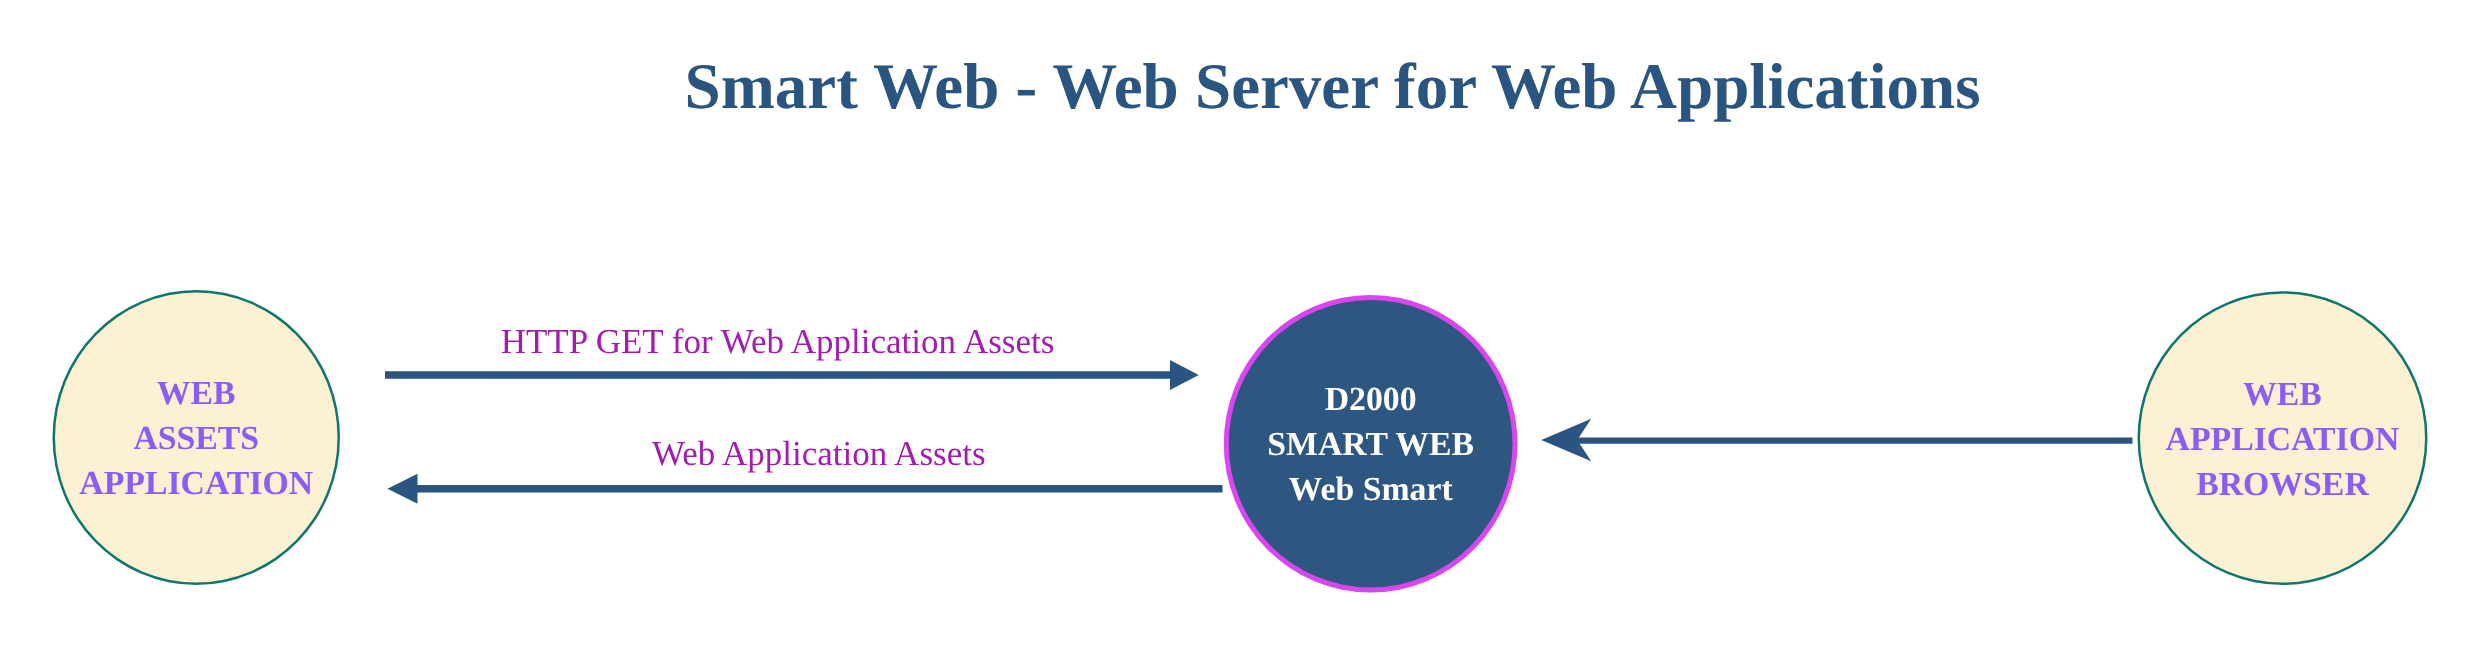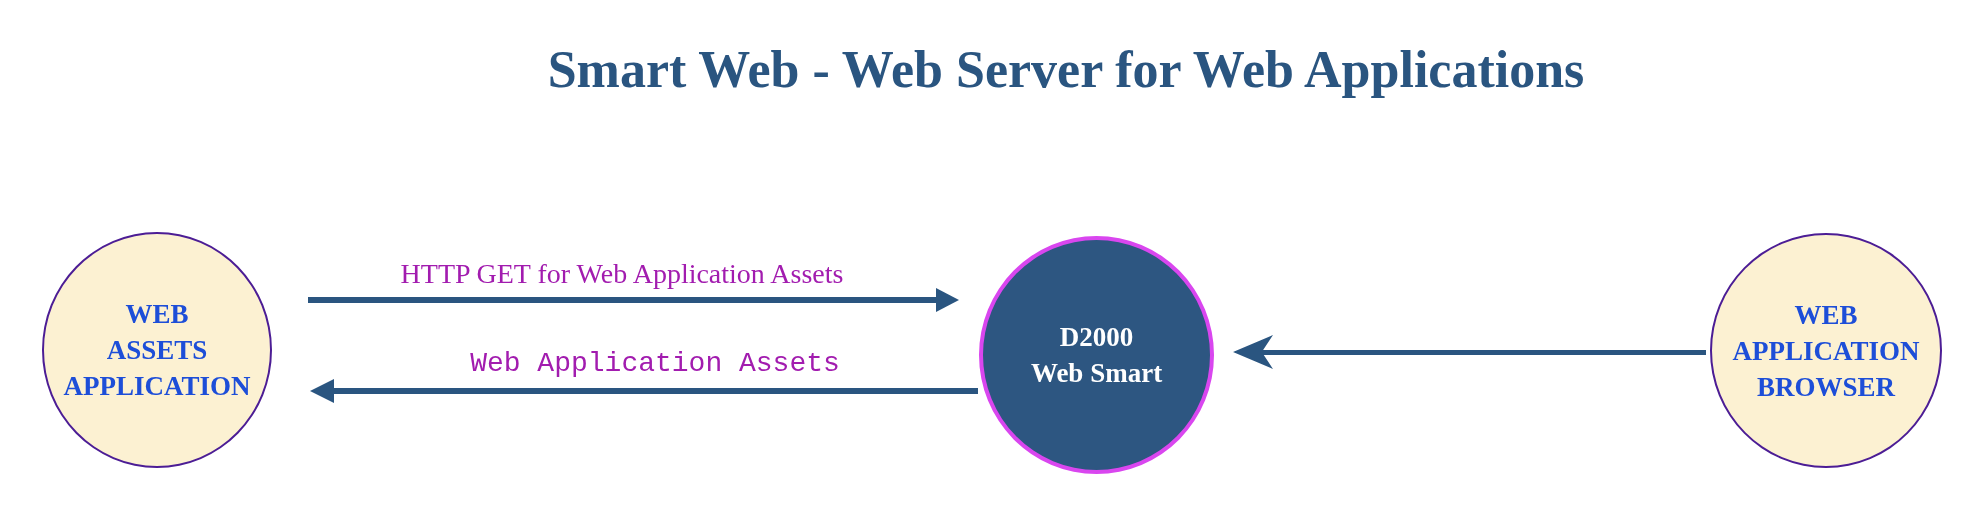--- a/index.html
+++ b/index.html
@@ -21,22 +21,22 @@
   .node{
     position:absolute;
     border-radius:50%;
     display:flex;flex-direction:column;
     align-items:center;justify-content:center;
     text-align:center;
     box-sizing:border-box;
   }
   .node-asset{
     background:#FCF1D2;
-    border:2px solid #4c1d95;
-    color:#1d4ed8;
+    border:2px solid #0f766e;
+    color:#8b5cf6;
     font-family:Liberation Serif, serif;
   }
   .node-server{
     background:#2D5681;
     border:4px solid #d946ef;
     color:#FFFFFF;
   }
   .node span{
     display:block;
     font-weight:bold;
@@ -49,21 +49,21 @@
   .node-assets{left:1710px;top:233px;width:232px;height:235px;}
 
   .arrow-label{
     position:absolute;
     text-align:center;
     font-size:28px;
     color:#a21caf;
     white-space:nowrap;
   }
   .label-request{left:308px;width:628px;top:258px;}
-  .label-response{left:332px;width:646px;top:348px;font-family:Liberation Mono, monospace;}
+  .label-response{left:332px;width:646px;top:348px;}
 
   .shaft{position:absolute;background:#2A5580;}
   .shaft-request{left:308px;top:297px;width:630px;height:6px;}
   .shaft-response{left:332px;top:388px;width:646px;height:6px;}
   .shaft-assets{left:1260px;top:350px;width:446px;height:5px;}
 
   .head-right{
     position:absolute;
     left:936px;top:288px;
     width:0;height:0;
@@ -96,20 +96,21 @@
   <div class="diagram-title">Smart Web - Web Server for Web Applications</div>
 
   <div class="node node-asset node-browser">
     <span>WEB</span>
     <span>ASSETS</span>
     <span>APPLICATION</span>
   </div>
 
   <div class="node node-server node-d2000">
     <span>D2000</span>
+    <span>SMART WEB</span>
     <span>Web Smart</span>
   </div>
 
   <div class="node node-asset node-assets">
     <span>WEB</span>
     <span>APPLICATION</span>
     <span>BROWSER</span>
   </div>
 
   <div class="arrow-label label-request">HTTP GET for Web Application Assets</div>

